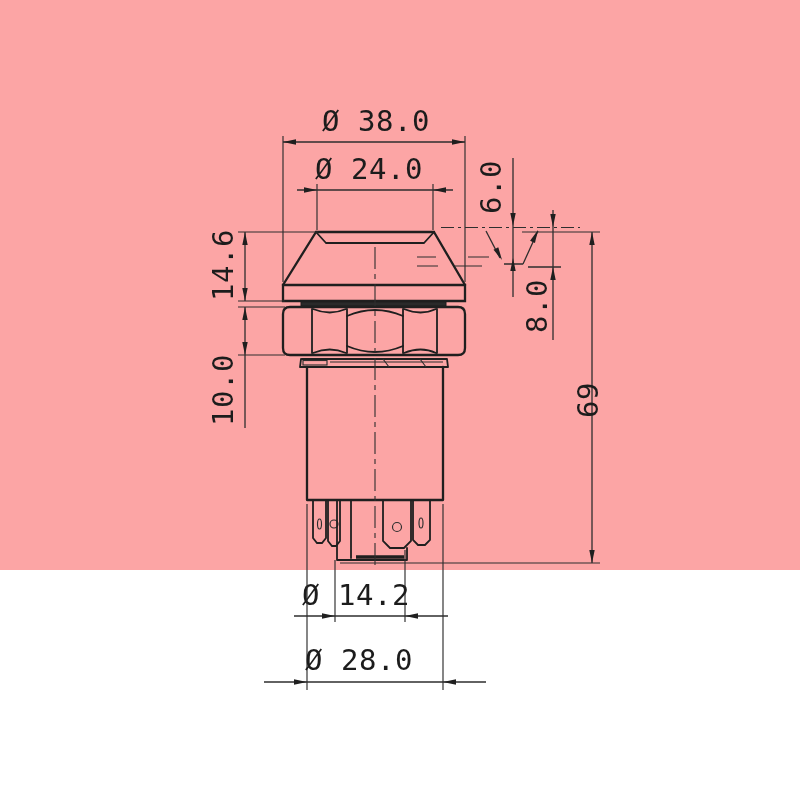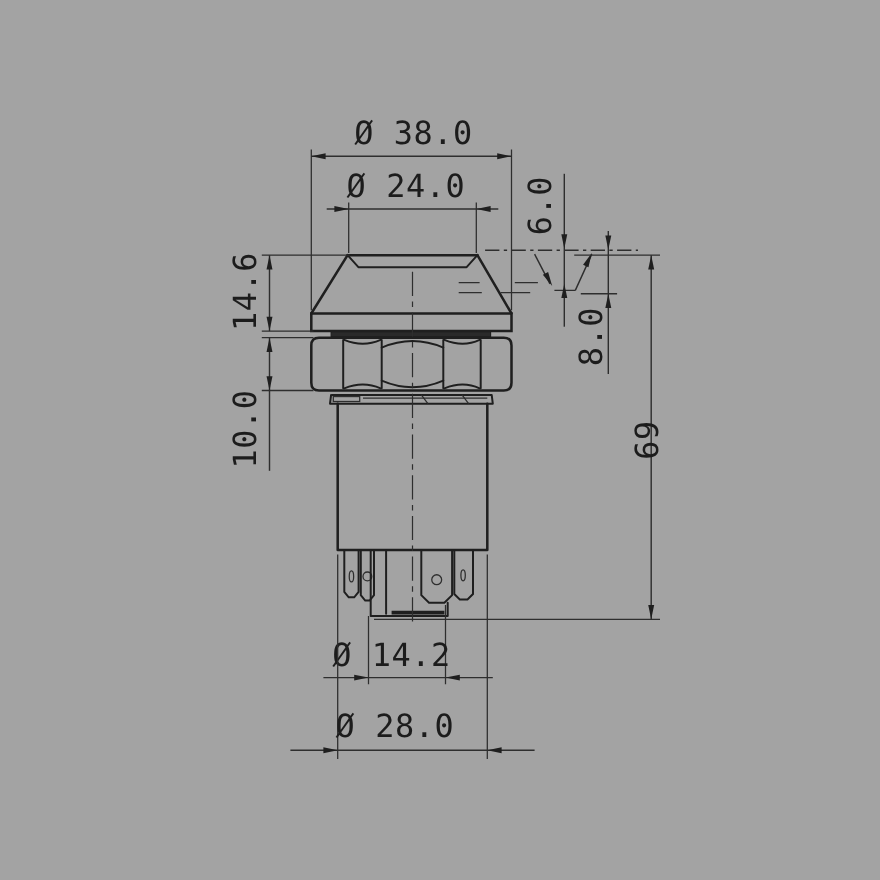--- a/index.html
+++ b/index.html
@@ -3,21 +3,21 @@
 <meta charset="utf-8">
 <style>
   html, body {
     margin: 0;
     padding: 0;
     width: 800px;
     height: 800px;
     background: #ffffff;
     font-family: "DejaVu Sans Mono", monospace;
   }
-  .stage { position: relative; width: 800px; height: 800px; background: #a3a3a3; }
+  .stage { position: relative; width: 800px; height: 570px; background: #fca5a5; }
   svg { display: block; }
   .outline  { stroke: #1f1f1f; stroke-width: 2.3; fill: none; stroke-linecap: round; }
   .outline2 { stroke: #1f1f1f; stroke-width: 1.8; fill: none; stroke-linecap: round; }
   .thin     { stroke: #2e2e2e; stroke-width: 1.15; fill: none; }
   .dimline  { stroke: #2e2e2e; stroke-width: 1.3; fill: none; }
   .arrow    { fill: #1f1f1f; stroke: none; }
   .centerln { stroke: #2e2e2e; stroke-width: 1.1; fill: none; stroke-dasharray: 22 5 5 5; }
   .dashdot  { stroke: #2e2e2e; stroke-width: 1.2; fill: none; stroke-dasharray: 13 4 3 4; }
   .dimtext  {
     fill: #1c1c1c;

